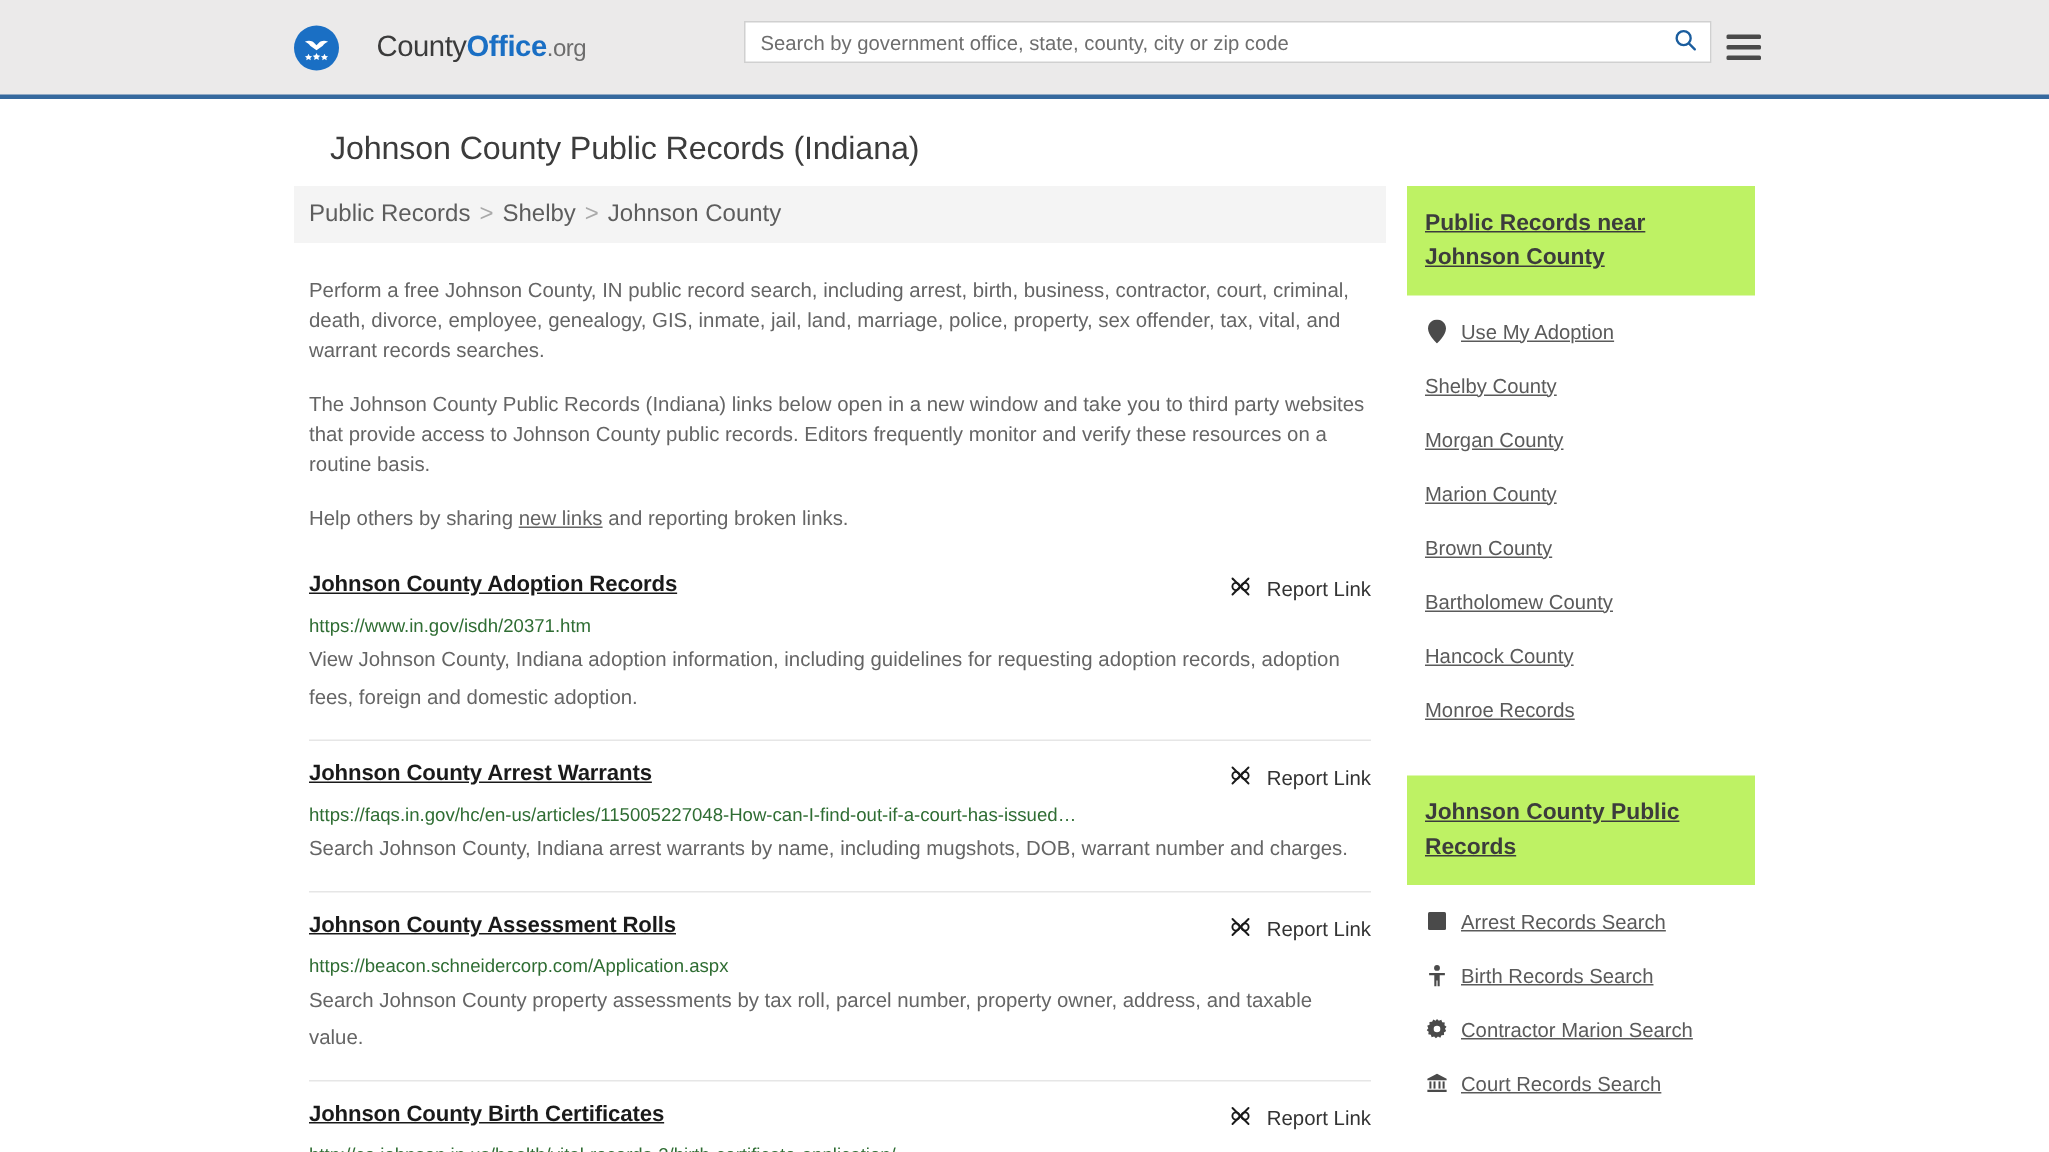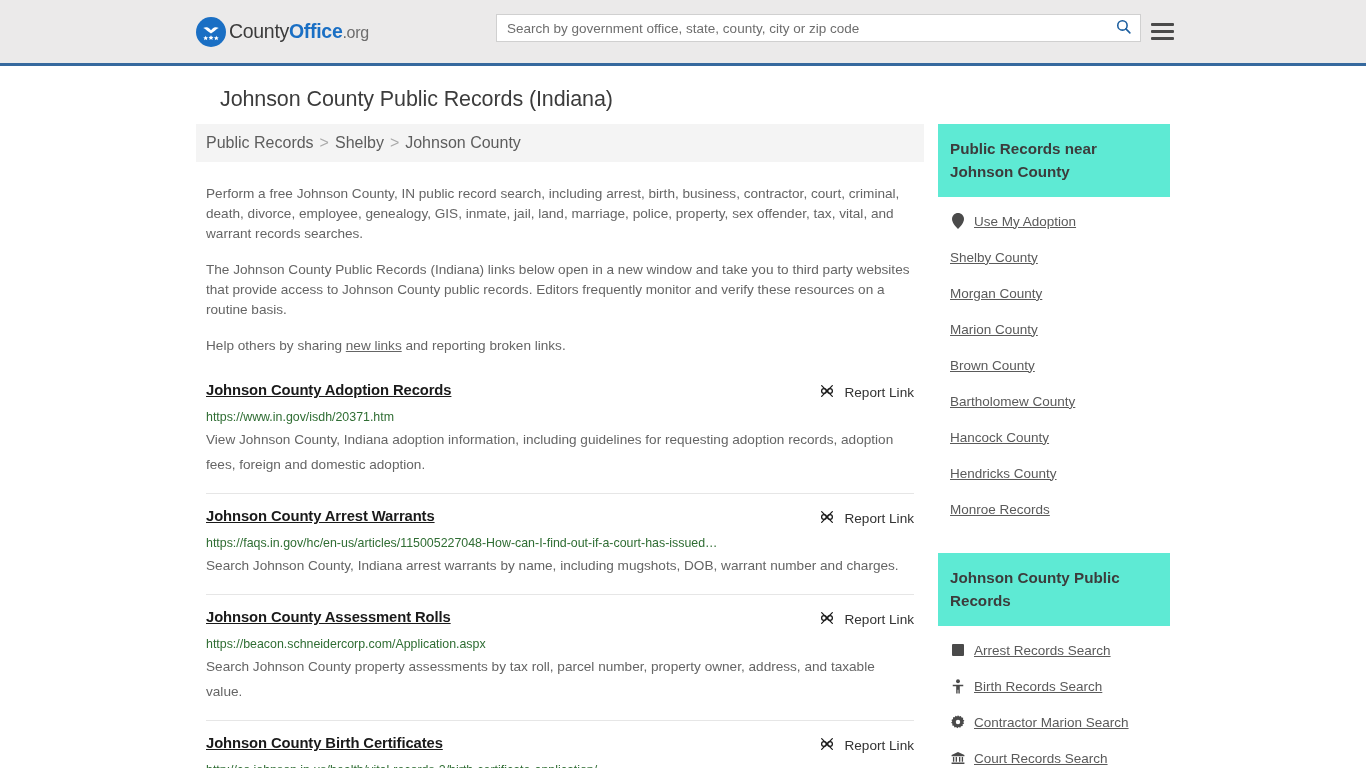--- a/index.html
+++ b/index.html
@@ -19,21 +19,21 @@
     border-bottom: 3px solid #36699e;
     display: flex;
     align-items: center;
     position: relative;
   }
   .logo-wrap {
     display: flex;
     align-items: center;
     margin-left: 196px;
     text-decoration: none;
-    gap: 3px;
+    gap: 25px;
   }
   .logo-mark {
     width: 30px; height: 30px;
     border-radius: 50%;
     background: #1a6fc4;
     display: flex; align-items: center; justify-content: center;
     flex-shrink: 0;
   }
   .logo-text {
     font-size: 19.5px;
@@ -194,26 +194,27 @@
     font-size: 13.6px;
     line-height: 25px;
     color: #656565;
     margin: 3px 0 0 0;
     max-width: 700px;
   }
 
   
   .panel { margin-bottom: 26px; }
   .panel-head {
-    background: #5eead4;
+    background: #bef264;
     padding: 13px 12px 14px 12px;
     font-size: 15.2px;
     font-weight: bold;
     color: #3c3c3c;
     line-height: 23px;
+    text-decoration: underline;
   }
   .panel-list { padding: 6px 12px 0 12px; }
   .panel-item {
     display: flex;
     align-items: center;
     gap: 9px;
     height: 36px;
     font-size: 13.5px;
   }
   .panel-item a {
@@ -391,23 +392,20 @@
         <div class="panel-item">
           <a href="#">Brown County</a>
         </div>
         <div class="panel-item">
           <a href="#">Bartholomew County</a>
         </div>
         <div class="panel-item">
           <a href="#">Hancock County</a>
         </div>
         <div class="panel-item">
-          <a href="#">Hendricks County</a>
-        </div>
-        <div class="panel-item">
           <a href="#">Monroe Records</a>
         </div>
       </div>
     </section>
 
     <section class="panel">
       <div class="panel-head">Johnson County Public Records</div>
       <div class="panel-list">
 
         <div class="panel-item">

